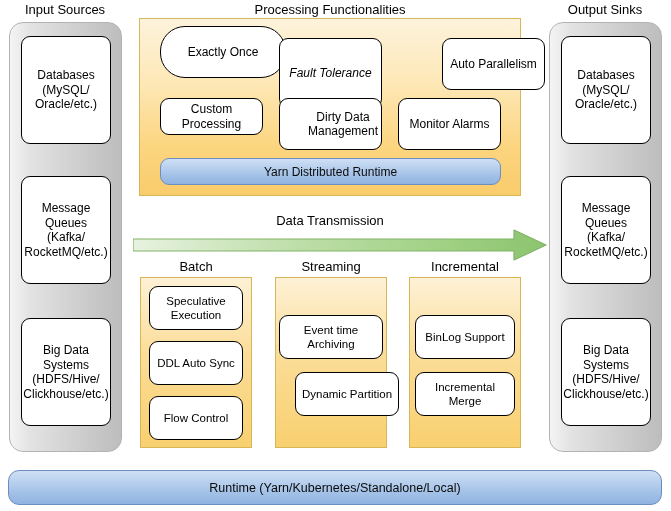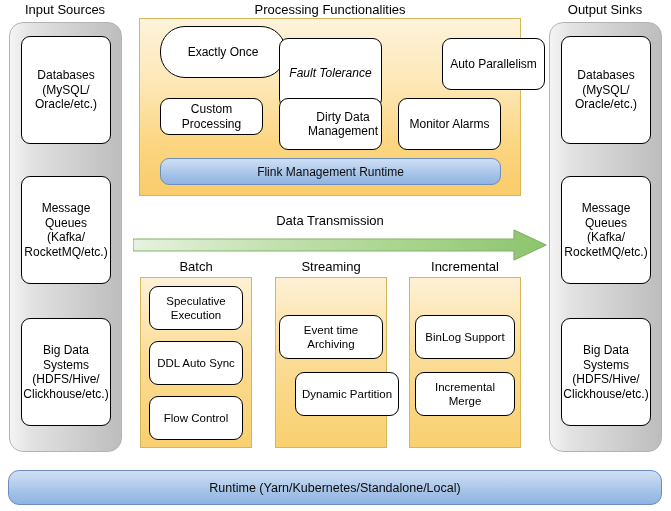--- a/index.html
+++ b/index.html
@@ -102,21 +102,21 @@
 <div class="abs yellow-panel" style="left:139px; top:18px; width:382px; height:178px;"></div>
 
 <div class="abs wbox" style="left:160px; top:26px; width:126px; height:52px;border-radius:25px;">Exactly Once</div>
 <div class="abs wbox" style="left:279px; top:38px; width:103px; height:70px;font-style:italic;">Fault Tolerance</div>
 <div class="abs wbox" style="left:398px; top:38px; width:103px; height:52px;margin-left:44px;">Auto Parallelism</div>
 
 <div class="abs wbox" style="left:160px; top:98px; width:103px; height:37px;">Custom<br>Processing</div>
 <div class="abs wbox" style="left:279px; top:98px; width:103px; height:52px;padding-left:28px;">Dirty Data<br>Management</div>
 <div class="abs wbox" style="left:398px; top:98px; width:103px; height:52px;">Monitor Alarms</div>
 
-<div class="abs blue-bar" style="left:160px; top:158px; width:341px; height:27px;">Flink Management Runtime</div>
+<div class="abs blue-bar" style="left:160px; top:158px; width:341px; height:27px;">Yarn Distributed Runtime</div>
 
 <div class="abs arrow-label" style="left:139px; top:213px; width:382px;">Data Transmission</div>
 
 <div class="abs arrow-wrap" style="left:133px; top:229px; width:414px; height:32px;">
   <svg width="414" height="32" viewBox="0 0 414 32">
     <defs>
       <linearGradient id="greenGrad" x1="0" y1="0" x2="1" y2="0">
         <stop offset="0%" stop-color="#e7f2e0"></stop>
         <stop offset="35%" stop-color="#c2e0ae"></stop>
         <stop offset="70%" stop-color="#a4d389"></stop>

